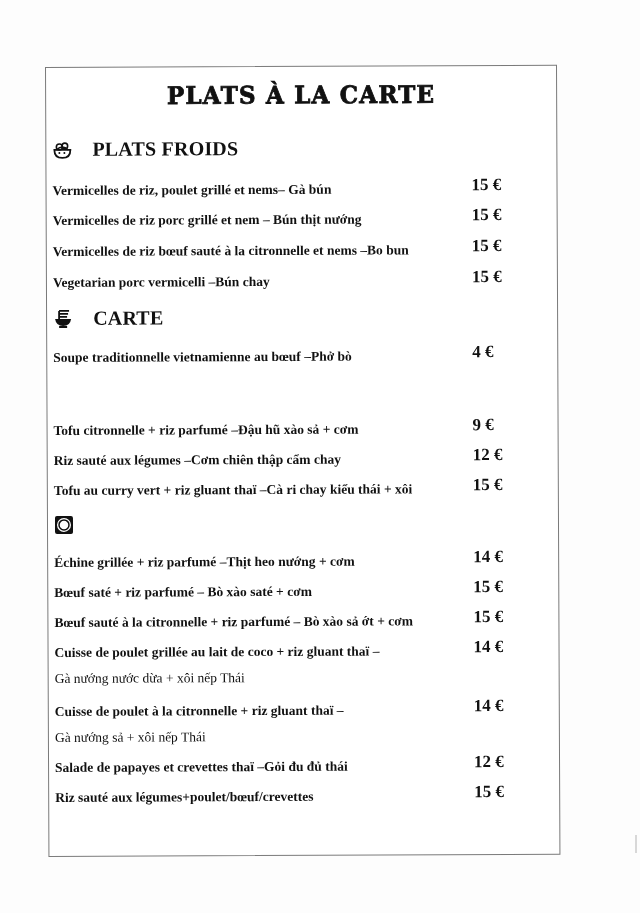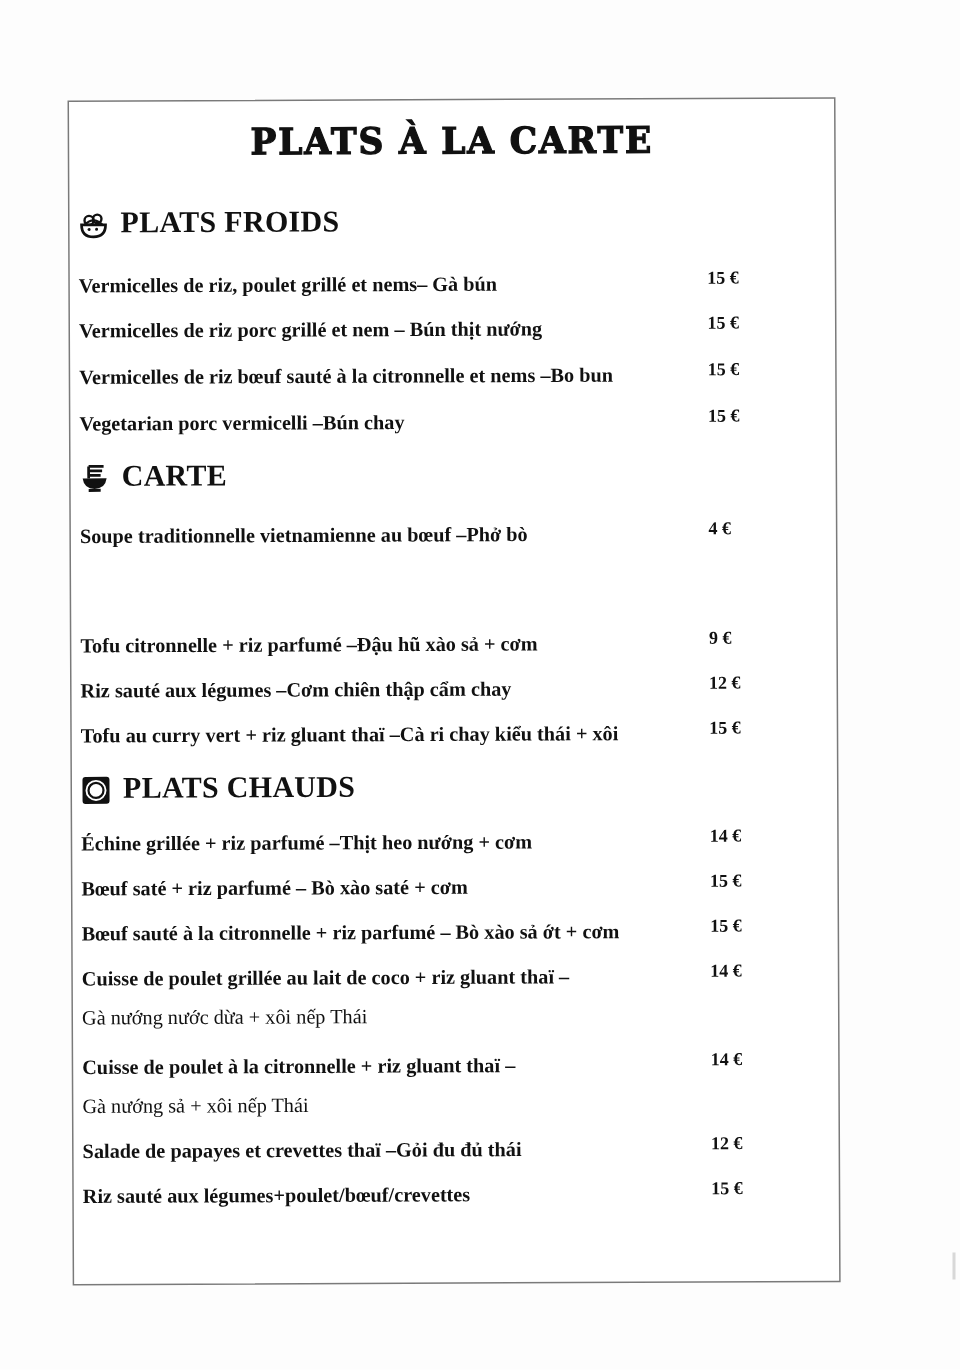--- a/index.html
+++ b/index.html
@@ -38,21 +38,21 @@
       font-size: 23px;
       letter-spacing: 1.2px;
       -webkit-text-stroke: 0.8px #111;
       transform: scaleY(1.05);
     }
     .section-head {
       position: absolute;
       left: 6px;
       display: flex;
       align-items: center;
-      gap: 8px;
+      gap: 20px;
       font-family: "Liberation Serif", serif;
       font-weight: bold;
       font-size: 20px;
       letter-spacing: 0.2px;
     }
     .section-head .icon {
       width: 20px;
       height: 20px;
       display: inline-block;
     }
@@ -73,21 +73,21 @@
       display: block;
       font-weight: normal;
       font-size: 13.5px;
       margin-top: 10px;
     }
     .item .price {
       position: absolute;
       left: 419px;
       top: -4px;
       font-weight: bold;
-      font-size: 12px;
+      font-size: 17px;
       white-space: nowrap;
     }
     .edge-mark {
       position: absolute;
       right: 3px;
       top: 835px;
       width: 2px;
       height: 18px;
       background: #d8d8d8;
     }
@@ -162,21 +162,20 @@
   </div>
 
   <div class="section-head" style="top:447px;">
     <span class="icon">
       <svg width="20" height="20" viewBox="0 0 20 20">
         <rect x="1" y="1" width="18" height="18" rx="2" fill="#111"></rect>
         <circle cx="10" cy="10" r="7" fill="#fff"></circle>
         <circle cx="10" cy="10" r="5" fill="none" stroke="#111" stroke-width="1.5"></circle>
       </svg>
     </span>
-    <span>PLATS CHAUDS</span>
   </div>
 
   <div class="item" style="top:487px;">
     <span class="name">Échine grillée + riz parfumé –Thịt heo nướng + cơm</span>
     <span class="price">14 €</span>
   </div>
   <div class="item" style="top:517px;">
     <span class="name">Bœuf saté + riz parfumé – Bò xào saté + cơm</span>
     <span class="price">15 €</span>
   </div>

